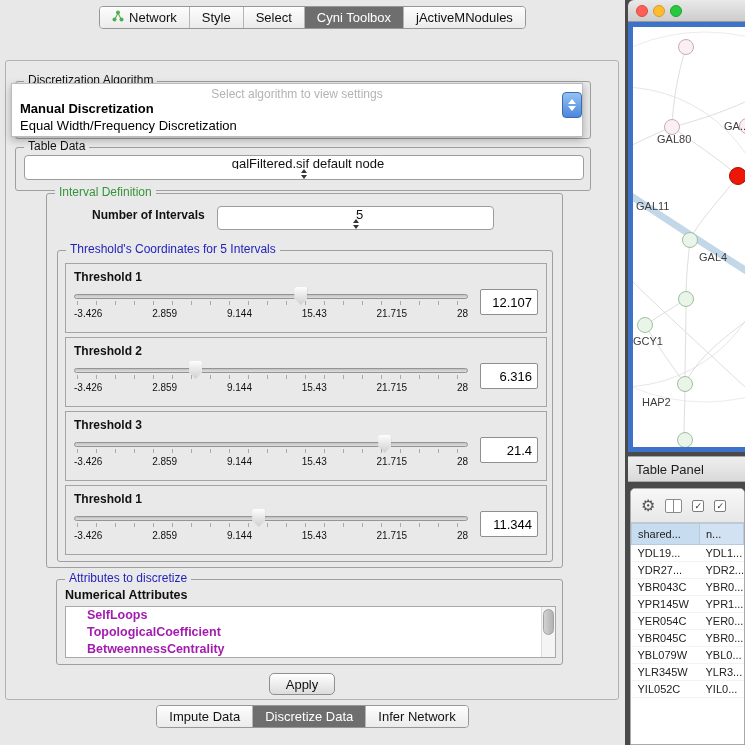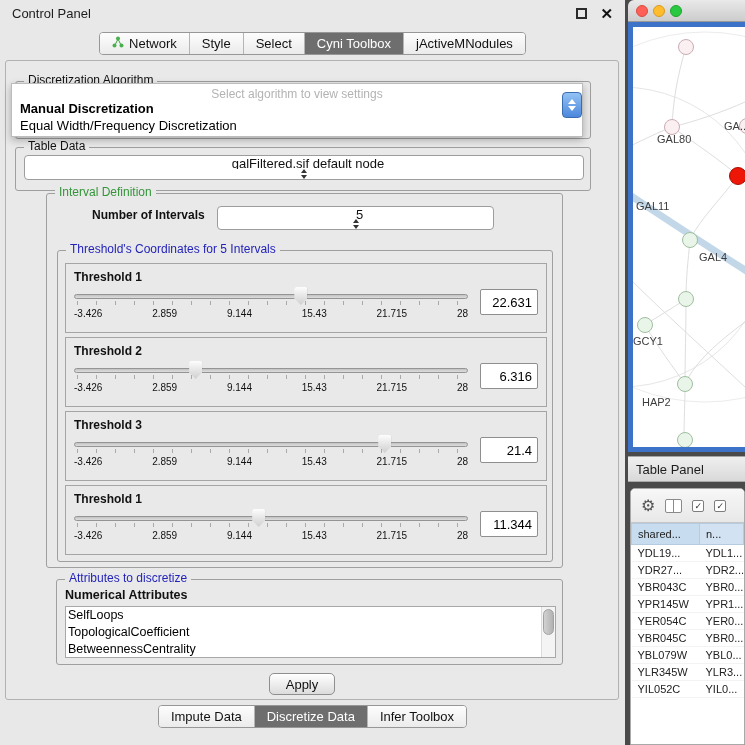--- a/index.html
+++ b/index.html
@@ -64,21 +64,21 @@
   .slider { position:relative; height:22px; }
   .slider-track { position:absolute; left:0; right:0; top:9px; height:5px; background:linear-gradient(#c2c2c2,#dedede); border:1px solid #949494; border-radius:3px; }
   .slider::after { content:""; position:absolute; left:3px; right:3px; top:16px; height:4px; background-image:repeating-linear-gradient(90deg,#a9a9a9 0 1px,transparent 1px 19px); }
   .slider-thumb { position:absolute; top:2px; width:13px; height:18px; margin-left:-7px; background:linear-gradient(#fdfdfd,#cfcfcf); clip-path:polygon(50% 100%,0 62%,0 10%,12% 0,88% 0,100% 10%,100% 62%); filter:drop-shadow(0 0 1px #777); }
   .scale-labels { display:flex; justify-content:space-between; font-size:10px; color:#111; margin-top:1px; }
   .value-box { width:58px; height:26px; background:#fff; border:1px solid #8f8f8f; border-radius:2px; font-size:13px; color:#000; display:flex; align-items:center; justify-content:flex-end; padding-right:5px; flex:none; }
 
   .attr-group { left:50px; top:518px; width:507px; height:86px; }
   .attr-heading { position:absolute; left:8px; top:8px; font-size:12.5px; font-weight:bold; color:#111; }
   .attr-list { position:absolute; left:8px; top:26px; width:491px; height:52px; background:#fff; border:1px solid #a8a8a8; overflow:hidden; }
-  .list-item { font-size:12.5px; color:#000000; padding-left:2px; line-height:17px; white-space:nowrap; }
+  .list-item { font-size:12.5px; color:#a21caf; padding-left:21px; line-height:17px; white-space:nowrap;font-weight:bold; }
   .list-scrollbar { position:absolute; right:0; top:0; bottom:0; width:14px; background:#f4f4f4; border-left:1px solid #dcdcdc; }
   .list-thumb { position:absolute; left:1px; top:2px; width:11px; height:26px; background:linear-gradient(90deg,#d2d2d2,#b2b2b2); border:1px solid #a2a2a2; border-radius:6px; }
 
   .apply-btn { position:absolute; left:263px; top:612px; width:66px; height:22px; border:1px solid #8f8f8f; border-radius:5px; background:linear-gradient(#ffffff,#dcdcdc); font-size:13px; color:#111; display:flex; align-items:center; justify-content:center; }
 
   .bottom-tabs { position:absolute; left:0; top:705px; width:625px; display:flex; justify-content:center; }
 
   
   #net-window { position:absolute; left:628px; top:0; width:117px; height:452px; }
   .mac-titlebar { height:22px; background:linear-gradient(#e9e9e9,#cccccc); border-bottom:1px solid #989898; display:flex; align-items:center; gap:5px; padding:0 8px; border-top-left-radius:6px; }
@@ -106,27 +106,20 @@
   .node-table { width:100%; border-collapse:collapse; table-layout:fixed; }
   .node-table th { background:#d2e2f2; border:1px solid #b7cbe0; font-size:11px; font-weight:normal; color:#222; height:21px; overflow:hidden; white-space:nowrap; text-align:left; padding-left:6px; }
   .node-table th:first-child { width:68px; background:#c8dcf0; }
   .node-table td { font-size:11px; color:#222; height:17px; overflow:hidden; white-space:nowrap; padding-left:6px; border-bottom:1px solid #f3f3f3; }
 </style>
 </head>
 <body>
 
 <div id="control-panel">
 
-  <div class="cp-titlebar">
-    <span class="cp-title">Control Panel</span>
-    <span class="cp-title-icons">
-      <span class="float-icon"></span>
-      <span class="close-icon">✕</span>
-    </span>
-  </div>
 
   <div class="top-tabs">
     <div class="seg-group">
       <div class="seg">
         <span>
           <svg width="12" height="12" viewBox="0 0 12 12">
             <line x1="3" y1="9" x2="6" y2="3" stroke="#3aa03a" stroke-width="1"></line>
             <line x1="6" y1="3" x2="9" y2="9" stroke="#3aa03a" stroke-width="1"></line>
             <circle cx="6" cy="2.5" r="2" fill="#49b04d"></circle>
             <circle cx="2.5" cy="9.5" r="2" fill="#49b04d"></circle>
@@ -205,21 +198,21 @@
               </div>
               <div class="scale-labels">
                   <span>-3.426</span>
                   <span>2.859</span>
                   <span>9.144</span>
                   <span>15.43</span>
                   <span>21.715</span>
                   <span>28</span>
                 </div>
             </div>
-            <div class="value-box">22.631</div>
+            <div class="value-box">12.107</div>
           </div>
         </div>
 
         <div class="threshold-panel" style="top:86px">
           <div class="th-label">Threshold 2</div>
           <div class="th-row">
             <div class="slider-col">
               <div class="slider">
                 <div class="slider-track"></div>
                 <div class="slider-thumb" style="left: 31%;"></div>
@@ -303,21 +296,21 @@
 
   <div class="bottom-tabs">
     <div class="seg-group">
       <div class="seg">
           <span>Impute Data</span>
         </div>
       <div class="seg selected">
           <span>Discretize Data</span>
         </div>
       <div class="seg">
-          <span>Infer Toolbox</span>
+          <span>Infer Network</span>
         </div>
     </div>
   </div>
 
 </div>
 
 <div id="net-window">
   <div class="mac-titlebar">
     <span class="traffic red"></span>
     <span class="traffic yellow"></span>

